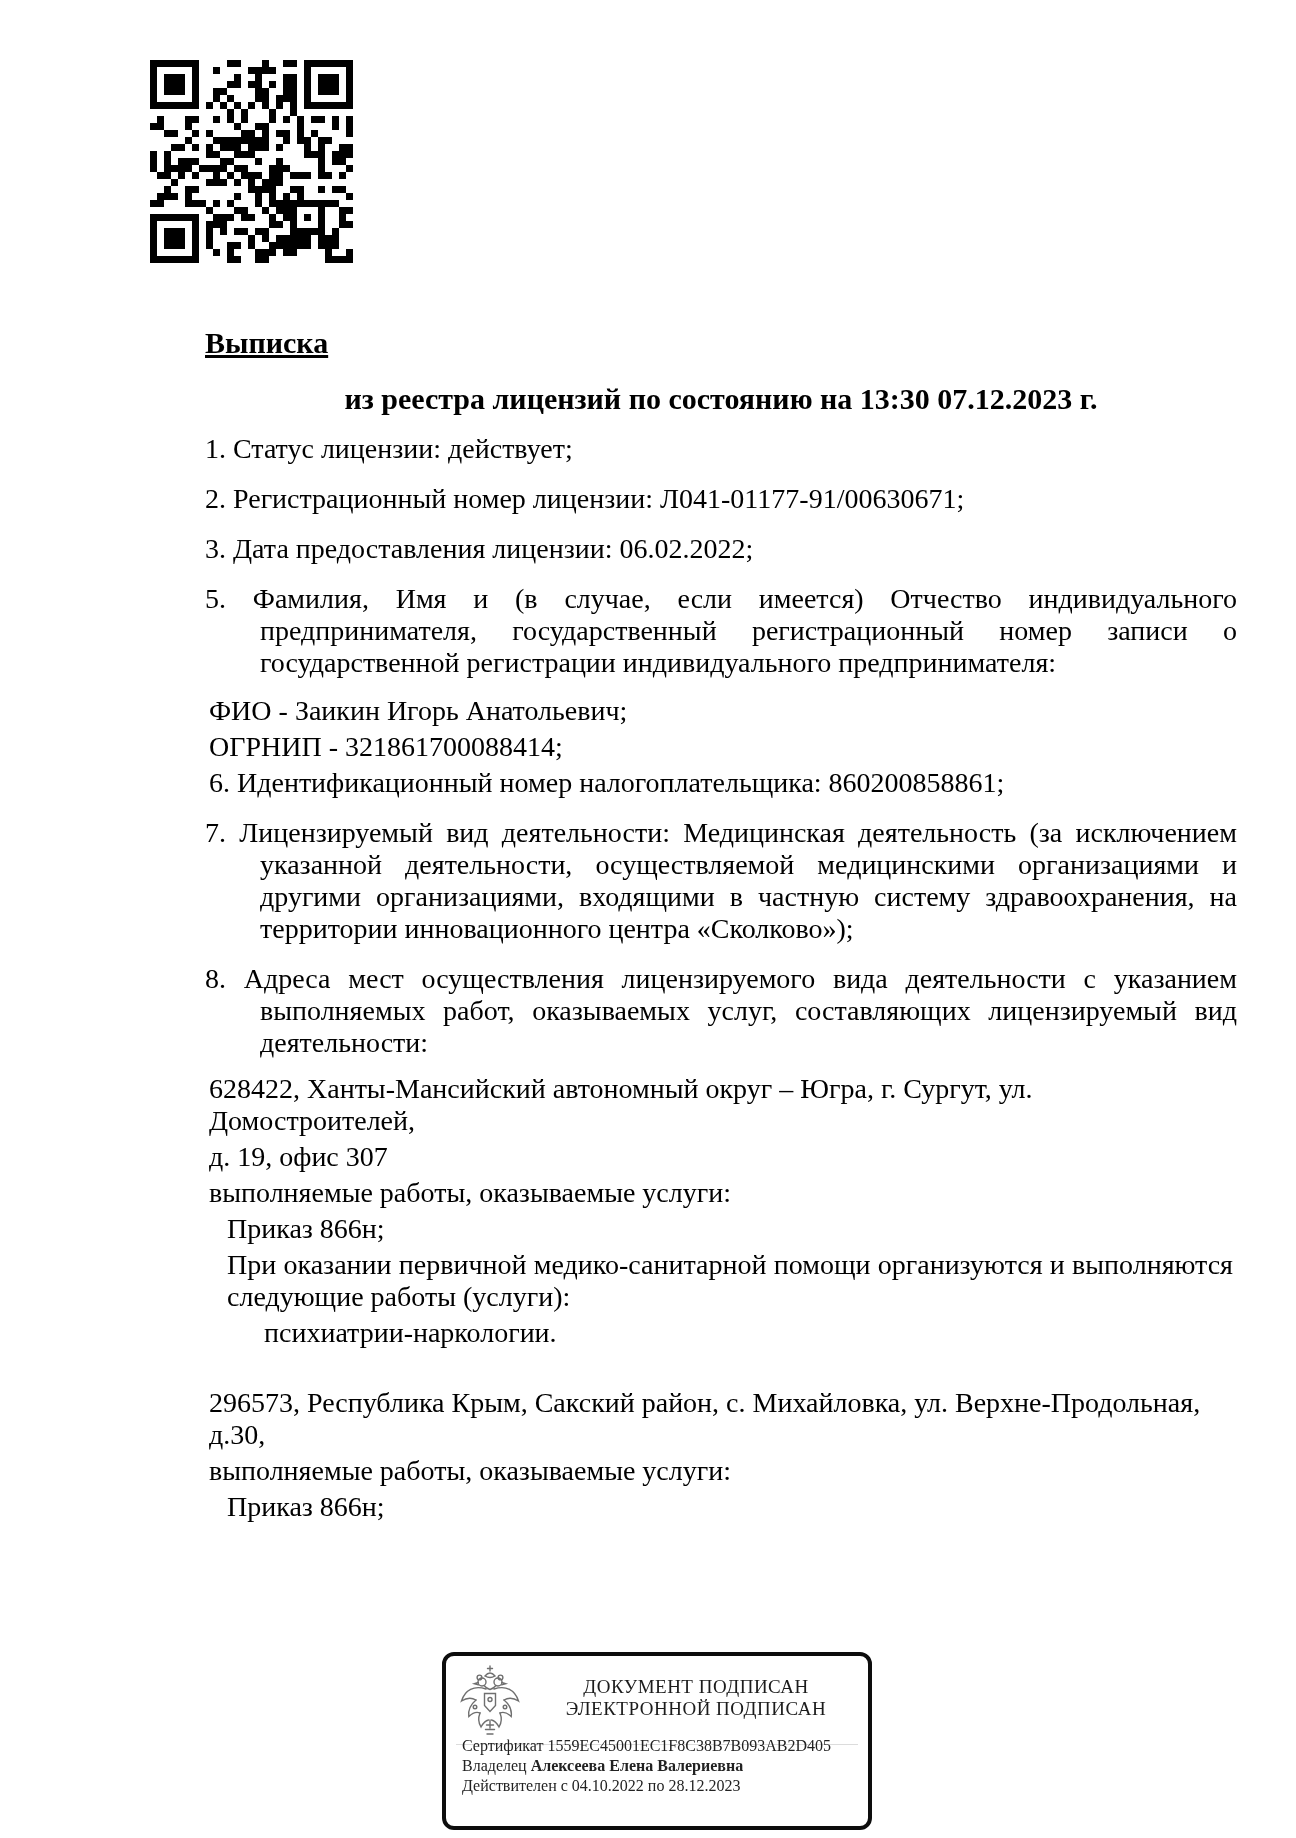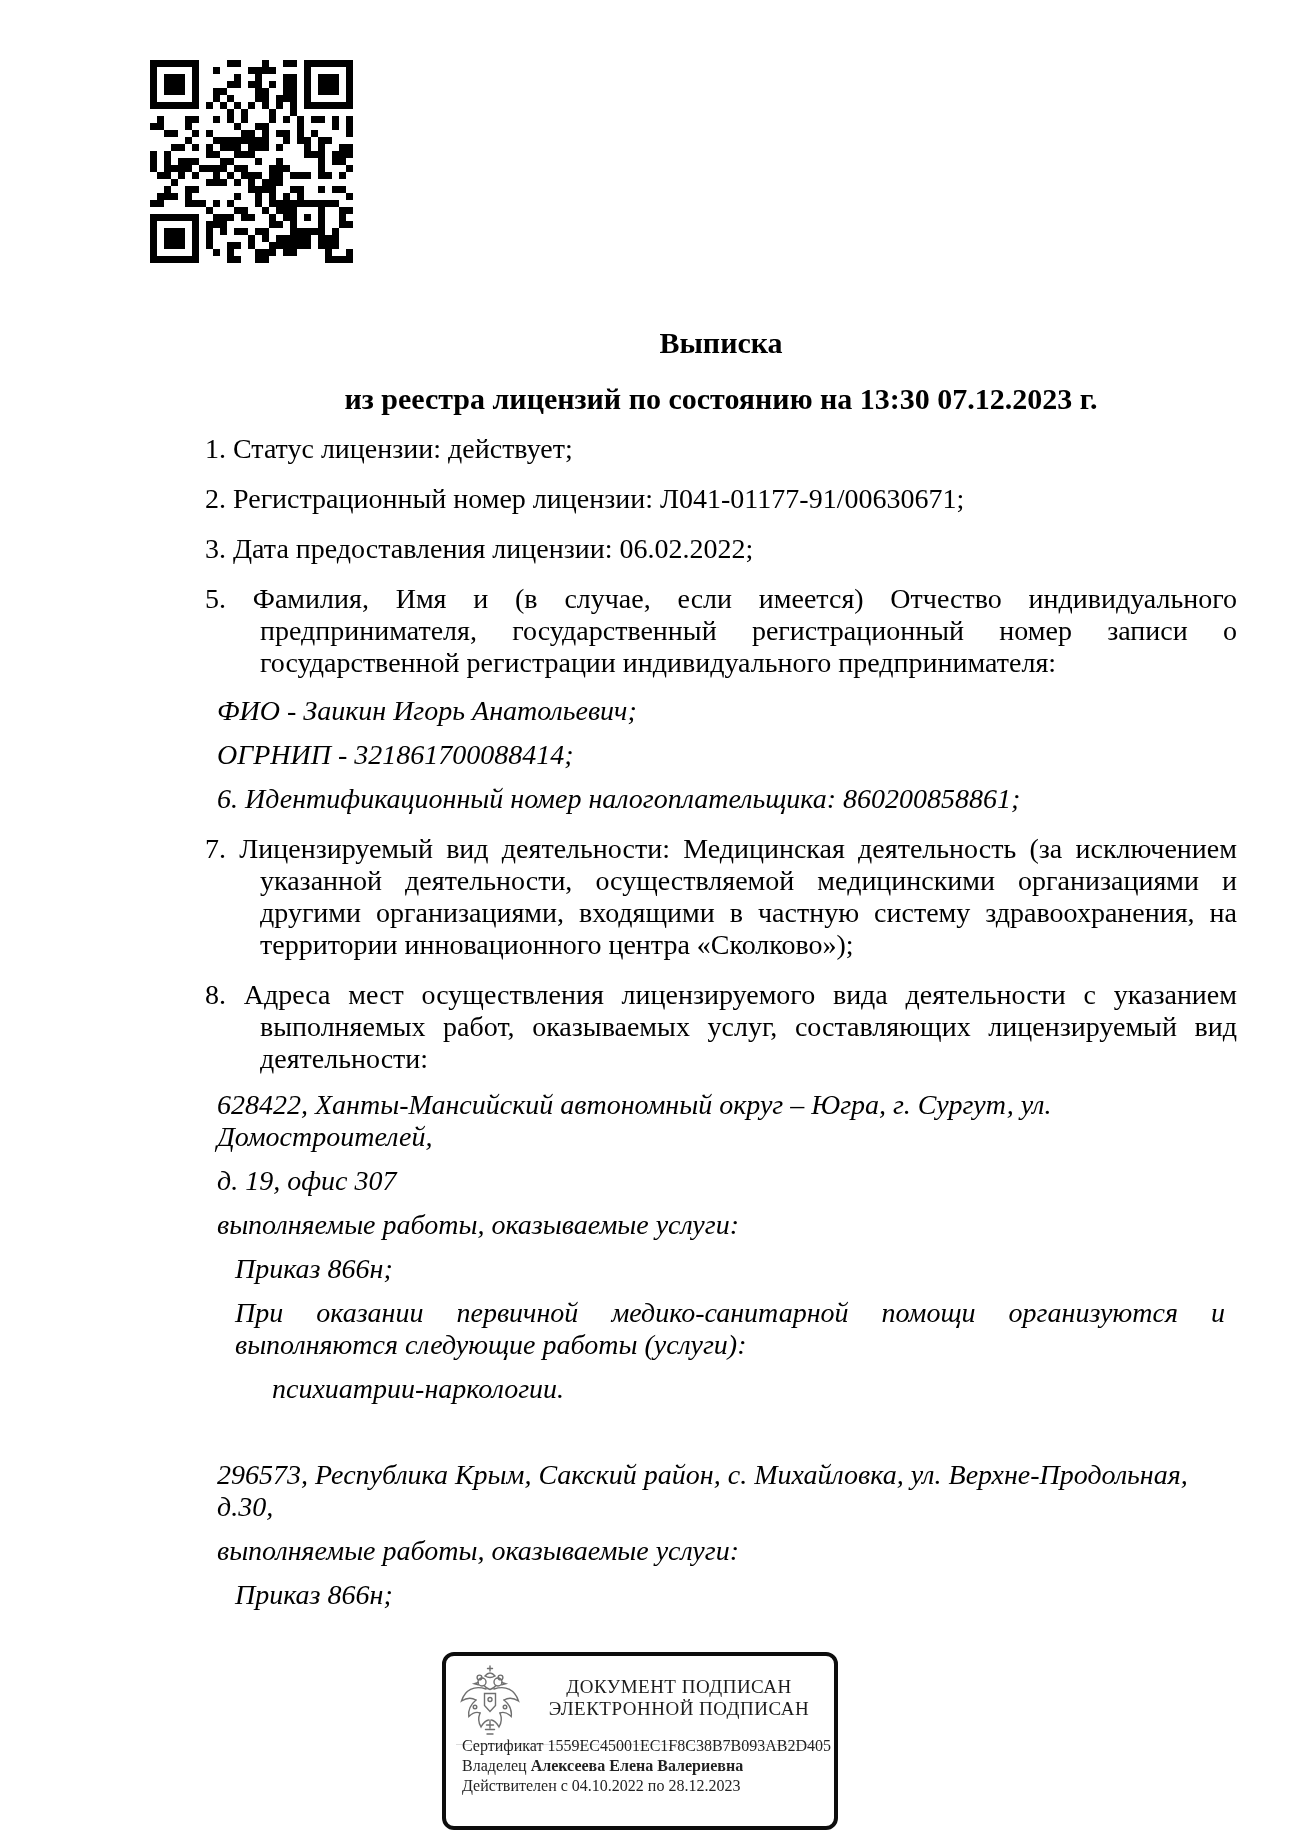--- a/index.html
+++ b/index.html
@@ -4,35 +4,35 @@
 <style>
   html,body{margin:0;padding:0;}
   body{
     width:1296px;height:1838px;position:relative;
     background:#ffffff;color:#000;
     font-family:"Liberation Serif","DejaVu Serif",serif;
     overflow:hidden;
   }
   .qr{position:absolute;left:150px;top:60px;width:210px;height:206px;}
   .doc-body{position:absolute;left:205px;top:325px;width:1032px;}
-  h1.title{font-size:30px;line-height:36px;font-weight:bold;text-align:center;margin:0 0 20px 0;}
+  h1.title{font-size:30px;line-height:36px;font-weight:bold;text-align:left;margin:0 0 20px 0;text-decoration:underline;}
   h2.subtitle{font-size:30px;line-height:36px;font-weight:bold;text-align:center;margin:0 0 16px 0;}
   .item{font-size:28px;line-height:32px;text-align:justify;margin:0 0 18px 0;
         padding-left:55px;text-indent:-55px;}
-  .plain p{margin:12px;font-size:28px;line-height:32px;font-style:italic;}
+  .plain p{margin:4px;font-size:28px;line-height:32px;}
   .tight{margin:0 0 18px 0;}
   .addr{margin:0;}
   .just{text-align:justify;}
   .ind1{padding-left:18px;}
   .ind2{padding-left:18px;}
   .ind3{padding-left:28px;text-indent:10px;}
   .ind4{padding-left:55px;}
   .gap30{height:30px;}
   .stamp{
-    position:absolute;left:442px;top:1652px;width:396px;height:178px;
+    position:absolute;left:442px;top:1652px;width:430px;height:178px;
     border:4px solid #0d0d0d;border-radius:12px;background:#fff;box-sizing:border-box;
   }
   .stamp-top{position:absolute;left:0;top:0;right:0;height:88px;}
   .eagle{position:absolute;left:12px;top:8px;width:64px;height:76px;}
   .stamp-title{
     position:absolute;left:84px;right:6px;top:20px;
     font-size:19px;line-height:22px;text-align:center;color:#1c1c1c;letter-spacing:0.5px;
   }
   .stamp-sep{position:absolute;left:10px;right:10px;top:88px;height:1px;background:#dcdcdc;}
   .stamp-fields{position:absolute;left:16px;right:8px;top:80px;font-size:16px;line-height:20px;color:#222;}

